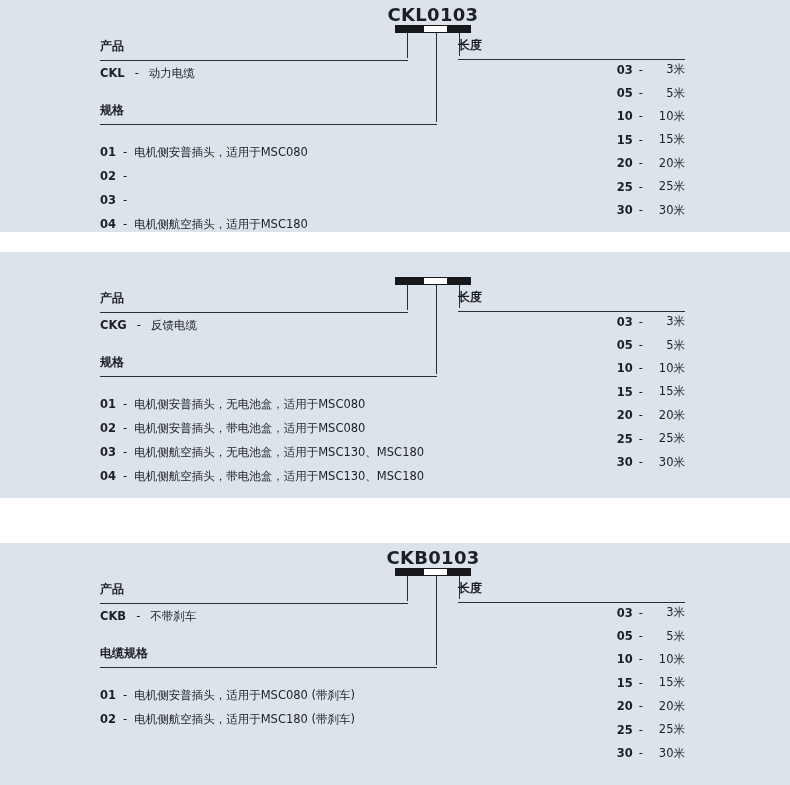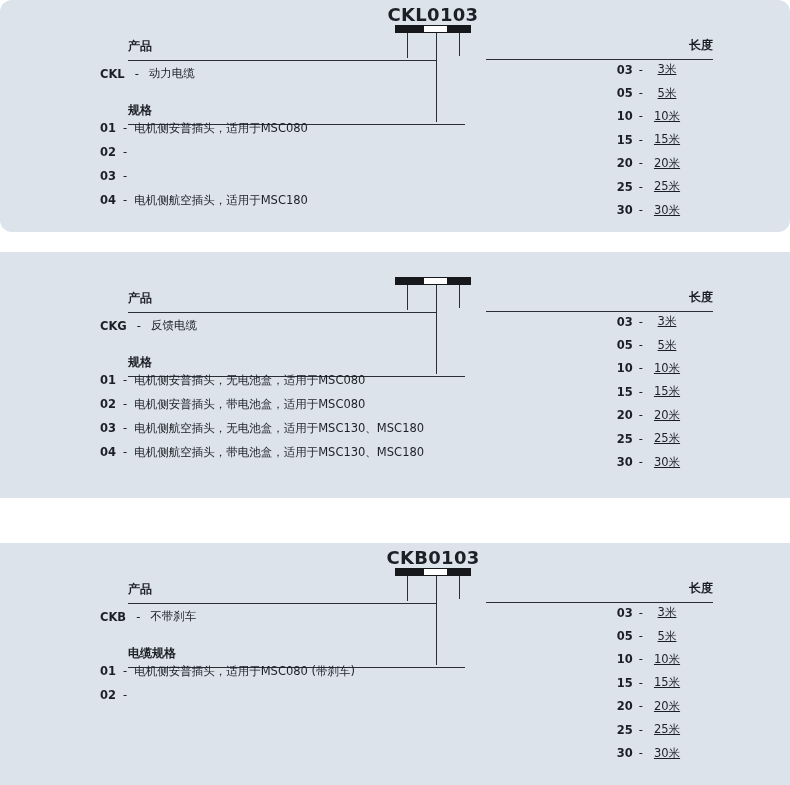--- a/index.html
+++ b/index.html
@@ -11,57 +11,57 @@
   *{margin:0;padding:0;box-sizing:border-box;}
   html,body{width:790px;height:785px;}
   body{
     background:#ffffff;
     font-family:"DejaVu Sans","Liberation Sans",sans-serif;
     color:var(--ink);
     position:relative;
     overflow:hidden;
   }
   .panel{position:absolute;left:0;width:790px;background:var(--panel-bg);}
-  .p1{top:0;height:232px;border-radius:12px;}
+  .p1{top:0;height:232px;}
   .p2{top:252px;height:246px;}
   .p3{top:543px;height:296px;}
 
   .title{
     position:absolute;top:4px;left:333px;width:200px;
     text-align:center;font-size:18px;font-weight:600;letter-spacing:0.3px;
   }
   .codebar{position:absolute;top:25px;left:395px;width:76px;height:8px;display:flex;}
   .seg-b{background:var(--bar);height:8px;}
   .seg-w{background:#ffffff;height:8px;border-top:1px solid var(--bar);border-bottom:1px solid var(--bar);}
   .s1{width:29px;} .s2{width:23px;} .s3{width:24px;}
 
   .conn{position:absolute;width:1px;background:var(--line);}
   .conn-a{left:407px;top:33px;height:25px;}
   .conn-b{left:436px;top:33px;height:89px;}
   .conn-c{left:459px;top:33px;height:23px;}
 
   .hdr{
     position:absolute;font-size:12px;font-weight:bold;
-    border-bottom:1px solid var(--line);padding-bottom:5px;margin-left:28px;
+    border-bottom:1px solid var(--line);padding-bottom:5px;
   }
   .hdr-product{left:100px;top:38px;width:308px;}
   .hdr-spec{left:100px;top:102px;width:337px;}
-  .hdr-length{left:458px;top:37px;width:227px;text-align:right;}
-
-  .prod-row{position:absolute;left:100px;top:66px;font-size:11.5px;display:flex;align-items:center;}
+  .hdr-length{left:458px;top:37px;width:227px;}
+
+  .prod-row{position:absolute;left:100px;top:66px;font-size:11.5px;display:flex;}
   .prod-row .sep{padding:0 10px;}
 
-  .spec-list{position:absolute;left:100px;top:116px;text-align:right;}
+  .spec-list{position:absolute;left:100px;top:140px;text-align:right;}
   .spec-row{height:24px;display:flex;align-items:center;font-size:11.5px;white-space:nowrap;}
   .spec-row .sep{padding:0 7px;}
 
   .len-list{position:absolute;left:560px;top:58px;width:125px;}
   .len-row{height:23.4px;display:flex;align-items:center;justify-content:flex-end;font-size:11.5px;}
   .len-row .sep{padding:0 6px;}
-  .len-row .val{width:36px;text-align:center;text-decoration:underline;}
+  .len-row .val{width:36px;text-align:right;}
 
   .code{font-weight:bold;}
 </style>
 </head>
 <body>
 
 <section class="panel p1">
   <div class="title">CKL0103</div>
   <div class="codebar">
     <div class="seg-b s1"></div>
@@ -243,20 +243,21 @@
   <div class="hdr hdr-spec">电缆规格</div>
   <div class="spec-list">
     <div class="spec-row">
       <span class="code">01</span>
       <span class="sep">-</span>
       <span>电机侧安普插头，适用于MSC080 (带刹车)</span>
     </div>
     <div class="spec-row">
       <span class="code">02</span>
       <span class="sep">-</span>
+      <span>电机侧航空插头，适用于MSC180 (带刹车)</span>
     </div>
   </div>
 
   <div class="hdr hdr-length">长度</div>
   <div class="len-list">
     <div class="len-row">
       <span class="code">03</span>
       <span class="sep">-</span>
       <span class="val">3米</span>
     </div>

